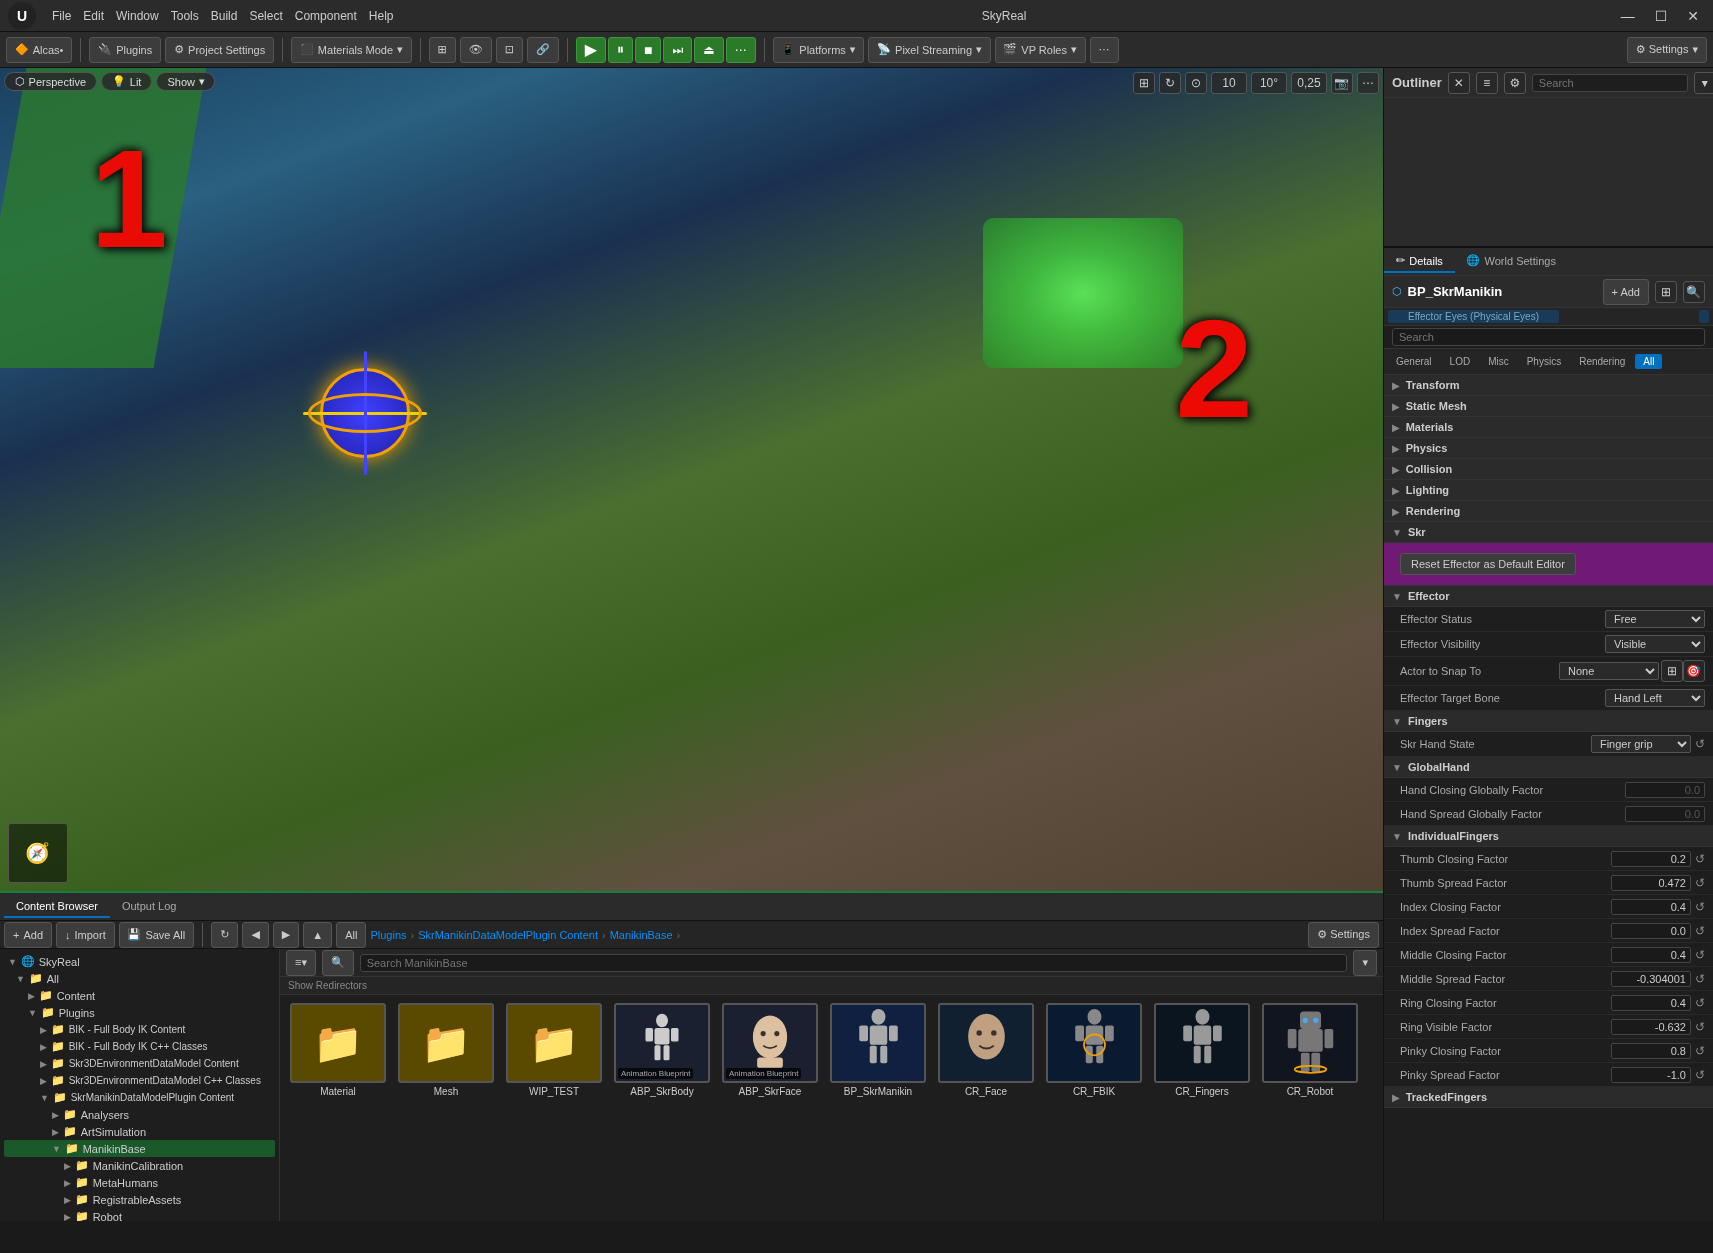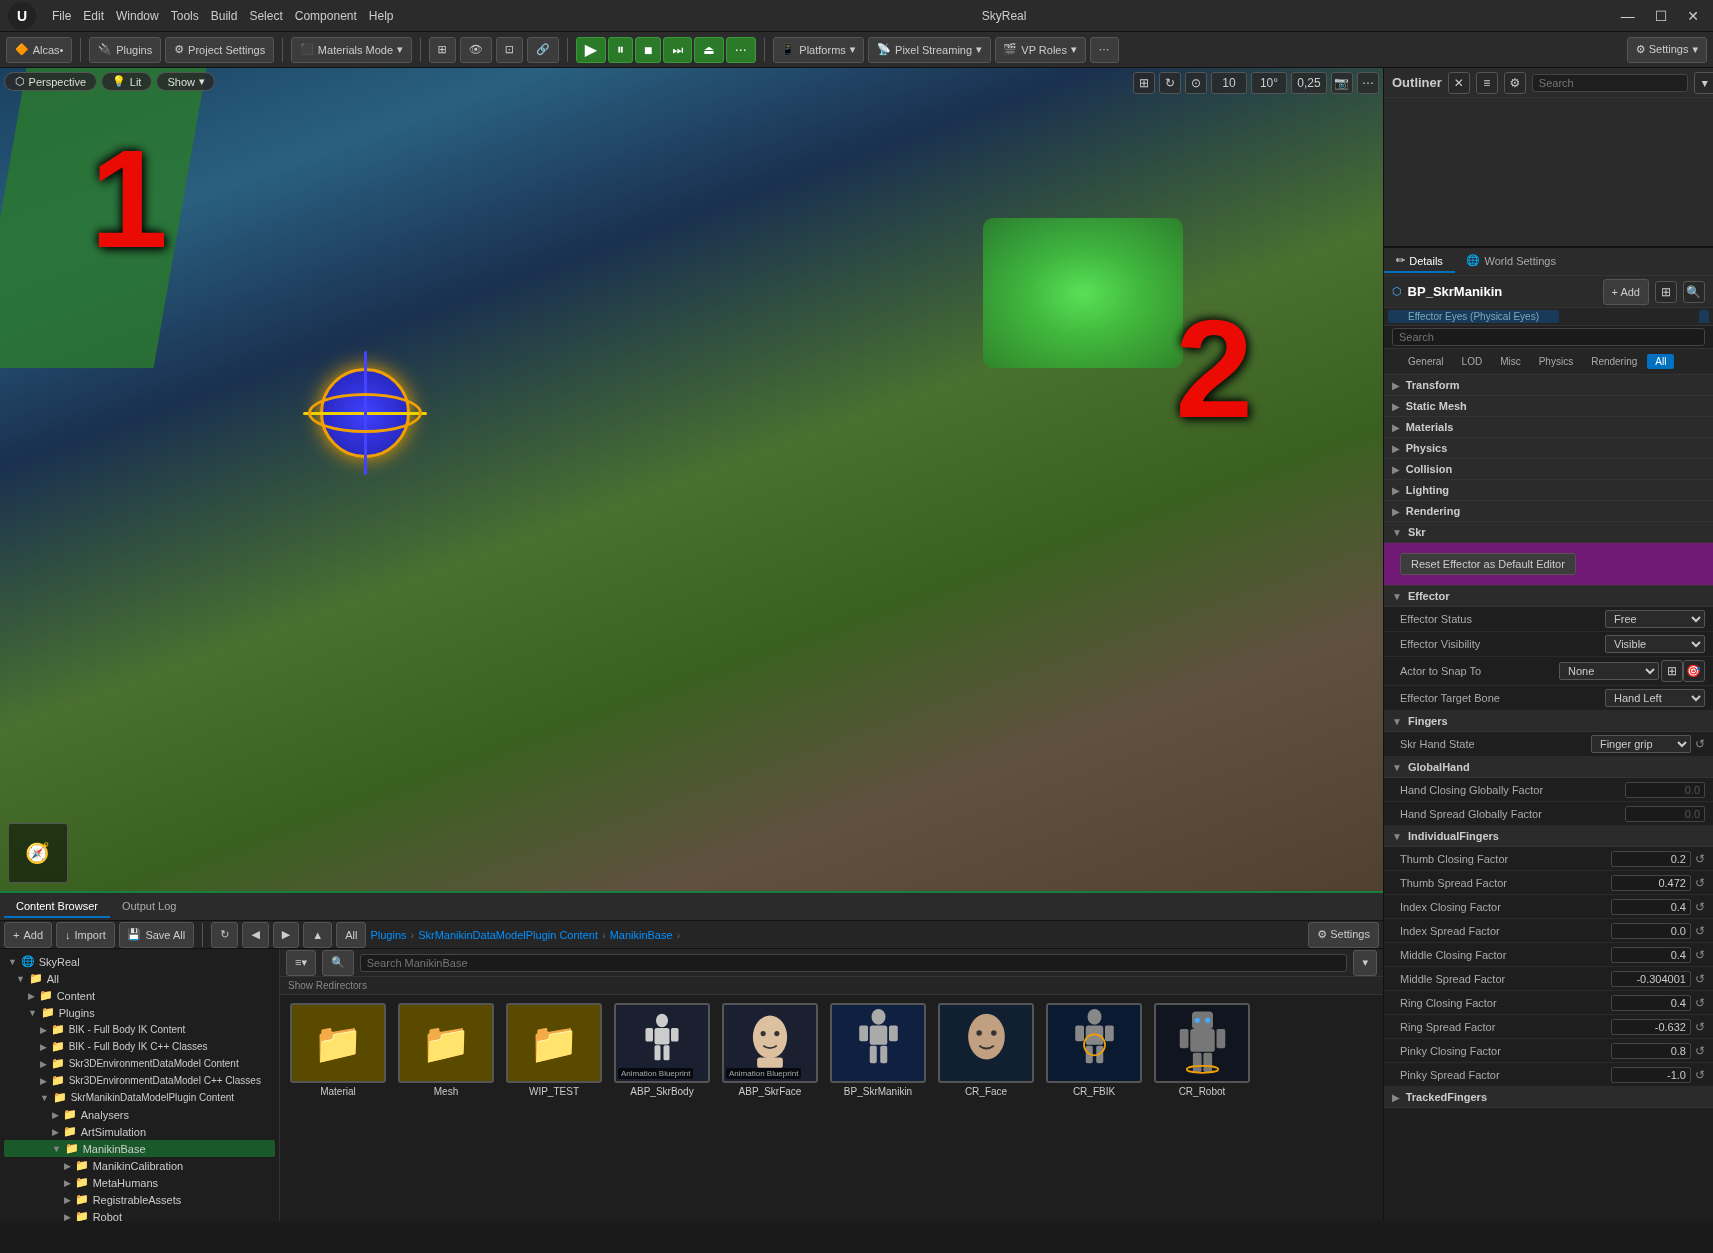--- a/index.html
+++ b/index.html
@@ -80,21 +80,21 @@
     .outliner-item { padding: 2px 8px; display: flex; align-items: center; gap: 4px; cursor: pointer; font-size: 11px; }
     #outliner-status { background: #252525; height: 20px; display: flex; align-items: center; padding: 0 8px; font-size: 10px; color: #888; border-top: 1px solid #333; }
 
     
     #details-section { flex: 1; display: flex; flex-direction: column; overflow: hidden; }
     #details-tabs { background: #2b2b2b; height: 28px; display: flex; align-items: center; border-bottom: 1px solid #333; }
     .details-tab { padding: 4px 12px; cursor: pointer; font-size: 11px; color: #aaa; border-bottom: 2px solid transparent; display: flex; align-items: center; gap: 4px; }
     .details-tab.active { color: #fff; border-bottom: 2px solid #0070c0; }
     #details-header { background: #2b2b2b; height: 32px; display: flex; align-items: center; padding: 0 8px; gap: 6px; border-bottom: 1px solid #333; }
     #details-title { color: #fff; font-size: 13px; font-weight: bold; flex: 1; }
-    #details-filter-tabs { background: #252525; height: 26px; display: flex; align-items: center; padding: 0 16px; gap: 2px; border-bottom: 1px solid #333; }
+    #details-filter-tabs { background: #252525; height: 26px; display: flex; align-items: center; padding: 0 4px; gap: 2px; border-bottom: 1px solid #333; }
     .filter-tab { padding: 2px 8px; cursor: pointer; font-size: 10px; color: #aaa; border-radius: 2px; }
     .filter-tab.active { background: #0070c0; color: #fff; }
     #details-content { flex: 1; overflow-y: auto; background: #1e1e1e; }
 
     
     .detail-section-header { background: #2b2b2b; padding: 4px 8px; display: flex; align-items: center; gap: 6px; cursor: pointer; border-bottom: 1px solid #333; }
     .section-chevron { color: #888; font-size: 10px; }
     .section-label { color: #ccc; font-size: 11px; font-weight: bold; }
     .detail-row { display: flex; align-items: center; padding: 3px 8px 3px 16px; border-bottom: 1px solid #2a2a2a; min-height: 24px; }
     .detail-label { color: #aaa; font-size: 11px; flex: 1; }
@@ -466,20 +466,33 @@
                     <rect x="8" y="20" width="10" height="18" rx="2" fill="#888"></rect>
                     <rect x="42" y="20" width="10" height="18" rx="2" fill="#888"></rect>
                     <rect x="20" y="43" width="8" height="20" rx="2" fill="#888"></rect>
                     <rect x="32" y="43" width="8" height="20" rx="2" fill="#888"></rect>
                     <circle cx="30" cy="42" r="12" fill="none" stroke="#f0a000" stroke-width="2"></circle>
                   </svg>
                 </div>
                 <div class="thumb-label">CR_FBIK</div>
               </div>
               <div class="asset-thumb">
+                <div class="thumb-img" style="background:#0a1520;">
+                  <svg width="55" height="70" viewBox="0 0 60 80">
+                    <ellipse cx="30" cy="10" rx="8" ry="9" fill="#999"></ellipse>
+                    <rect x="20" y="20" width="20" height="22" rx="3" fill="#999"></rect>
+                    <rect x="8" y="20" width="10" height="18" rx="2" fill="#999"></rect>
+                    <rect x="42" y="20" width="10" height="18" rx="2" fill="#999"></rect>
+                    <rect x="20" y="43" width="8" height="20" rx="2" fill="#999"></rect>
+                    <rect x="32" y="43" width="8" height="20" rx="2" fill="#999"></rect>
+                  </svg>
+                </div>
+                <div class="thumb-label">CR_Fingers</div>
+              </div>
+              <div class="asset-thumb">
                 <div class="thumb-img" style="background:#101520;">
                   <svg width="55" height="70" viewBox="0 0 60 80">
                     <rect x="18" y="4" width="24" height="20" rx="4" fill="#777"></rect>
                     <rect x="16" y="24" width="28" height="26" rx="3" fill="#777"></rect>
                     <rect x="4" y="24" width="10" height="22" rx="2" fill="#777"></rect>
                     <rect x="46" y="24" width="10" height="22" rx="2" fill="#777"></rect>
                     <rect x="19" y="51" width="10" height="22" rx="2" fill="#777"></rect>
                     <rect x="31" y="51" width="10" height="22" rx="2" fill="#777"></rect>
                     <circle cx="24" cy="14" r="3" fill="#4af"></circle>
                     <circle cx="36" cy="14" r="3" fill="#4af"></circle>
@@ -705,21 +718,21 @@
             <input class="detail-input" type="text" value="-0.304001" style="">
             <span class="reset-btn">↺</span>
           </div>
 
           <div class="detail-row">
             <span class="detail-label">Ring Closing Factor</span>
             <input class="detail-input" type="text" value="0.4" style="">
             <span class="reset-btn">↺</span>
           </div>
           <div class="detail-row">
-            <span class="detail-label">Ring Spread Factor</span>
+            <span class="detail-label">Ring Visible Factor</span>
             <input class="detail-input" type="text" value="-0.632" style="">
             <span class="reset-btn">↺</span>
           </div>
 
           <div class="detail-row">
             <span class="detail-label">Pinky Closing Factor</span>
             <input class="detail-input" type="text" value="0.8" style="">
             <span class="reset-btn">↺</span>
           </div>
           <div class="detail-row">

